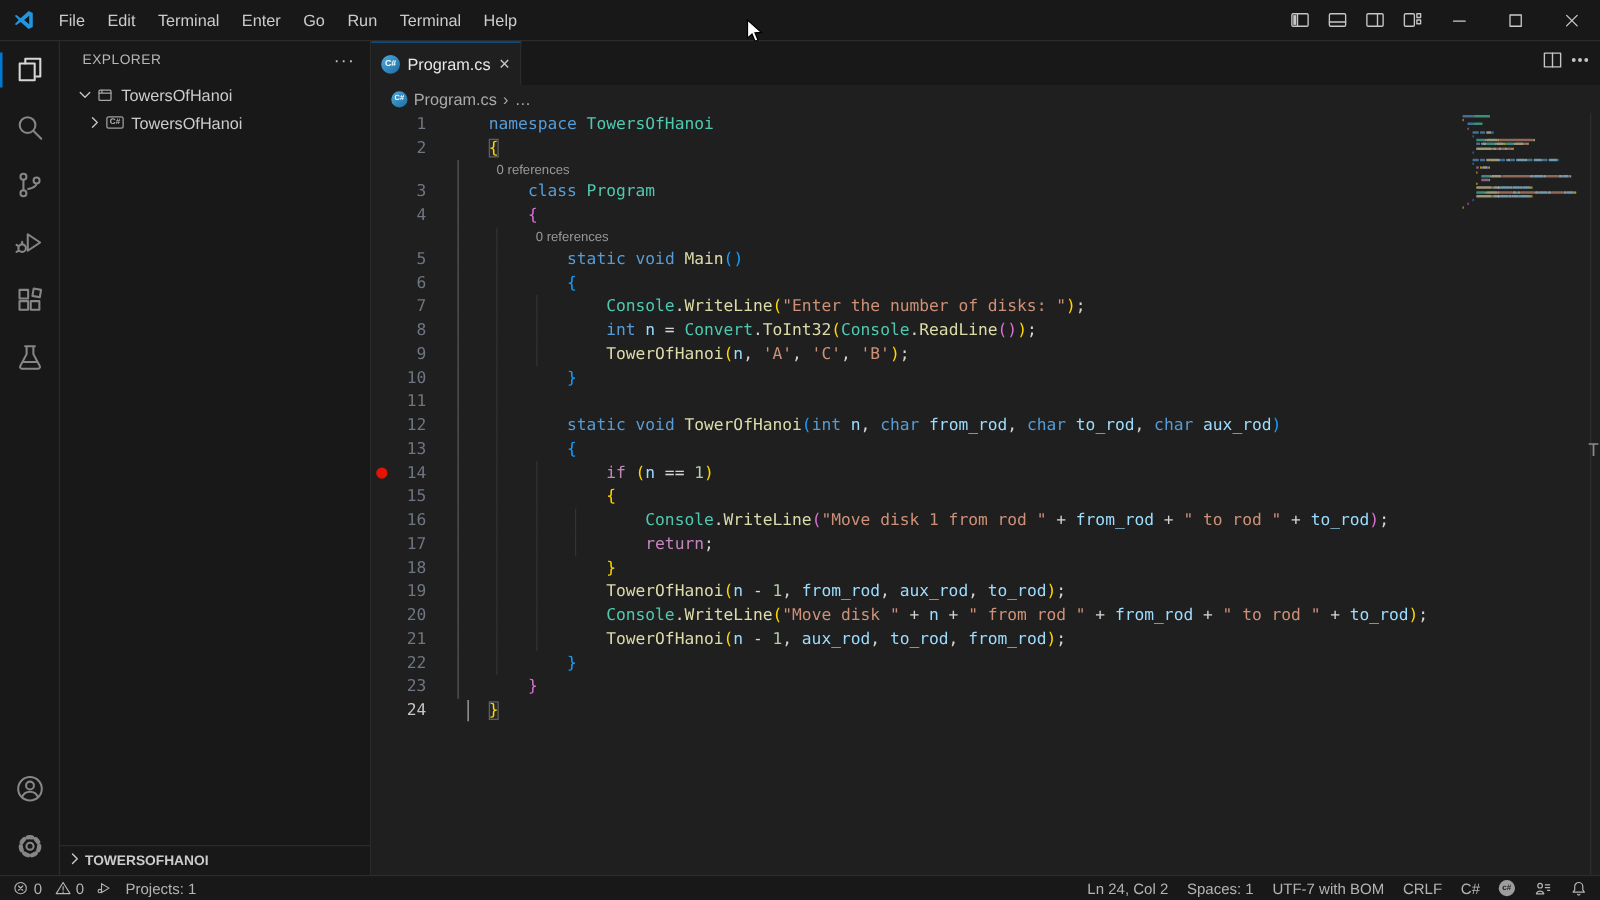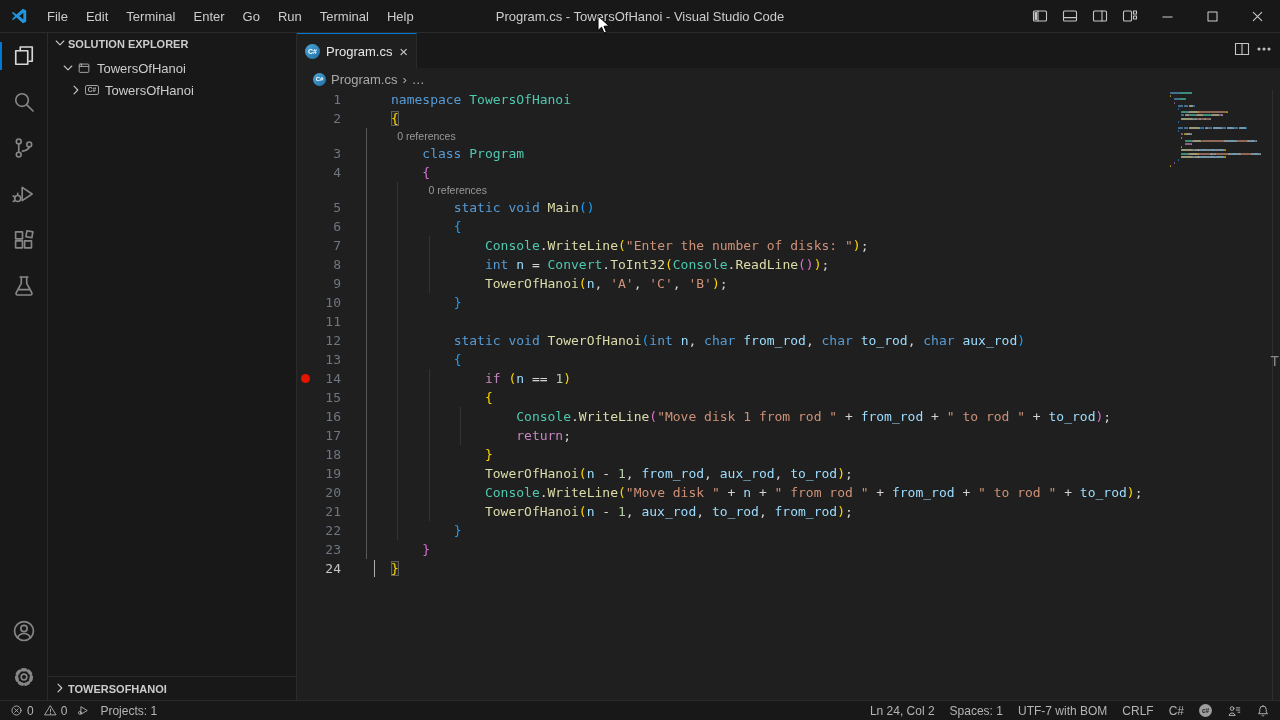--- a/index.html
+++ b/index.html
@@ -100,21 +100,20 @@
     <nav class="menubar">
         <span class="menu-item">File</span>
         <span class="menu-item">Edit</span>
         <span class="menu-item">Terminal</span>
         <span class="menu-item">Enter</span>
         <span class="menu-item">Go</span>
         <span class="menu-item">Run</span>
         <span class="menu-item">Terminal</span>
         <span class="menu-item">Help</span>
       </nav>
-    <div class="window-title">Program.cs - TowersOfHanoi - Visual Studio Code</div>
     <div class="titlebar-right">
       <span id="layout-btns" style="display:flex;height:100%">
           <span class="tb-btn">
             <span class="icn" style="height: 16px; width: 16px;">
               <svg viewBox="0 0 16 16" fill="none" stroke="currentColor" stroke-width="1.1" stroke-linecap="round" stroke-linejoin="round">
                 <rect x="1.5" y="3" width="13" height="10" rx="1"></rect>
                 <path d="M6 3v10"></path>
                 <rect x="2.6" y="4.1" width="2.4" height="7.8" fill="currentColor" stroke="none"></rect>
               </svg>
             </span>
@@ -245,27 +244,23 @@
               <svg viewBox="0 0 16 16" fill="none" stroke="currentColor" stroke-width="1.1" stroke-linecap="round" stroke-linejoin="round">
                 <circle cx="8" cy="8" r="1.9"></circle>
                 <circle cx="8" cy="8" r="4.9" stroke-width="2.3" stroke-dasharray="2.25 2.1"></circle>
               </svg>
             </span>
           </div>
         </span>
     </div>
 
     <div class="sidebar">
-      <div class="section-header">
-        <span id="sec-chev"><span class="icn" style="height: 16px; width: 16px;">
-              <svg viewBox="0 0 16 16" fill="none" stroke="currentColor" stroke-width="1.1" stroke-linecap="round" stroke-linejoin="round">
-                <path d="M4.2 6 8 9.8 11.8 6"></path>
-              </svg>
-            </span></span>
-        <span>SOLUTION EXPLORER</span>
+      <div class="sb-title">
+        <span class="sb-title-label">EXPLORER</span>
+        <span class="sb-more">···</span>
       </div>
       <div class="tree" id="tree">
           <div class="tree-item" style="padding-left: 12px;">
             <span class="tree-chev"><span class="icn" style="height: 16px; width: 16px;">
                 <svg viewBox="0 0 16 16" fill="none" stroke="currentColor" stroke-width="1.1" stroke-linecap="round" stroke-linejoin="round">
                   <path d="M4.2 6 8 9.8 11.8 6"></path>
                 </svg>
               </span></span>
             <span class="tree-icon">
               <span class="icn" style="height: 14px; width: 14px;">

